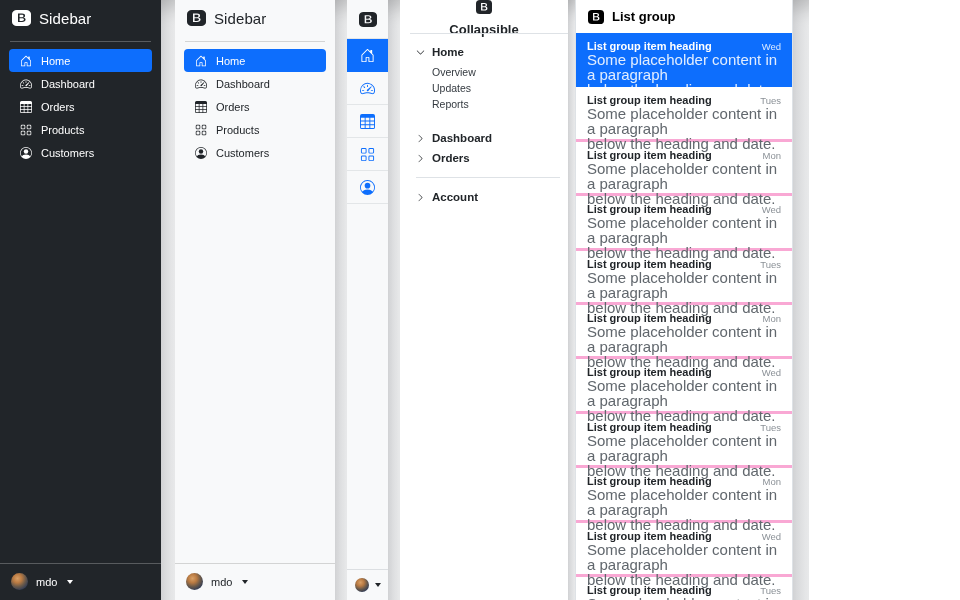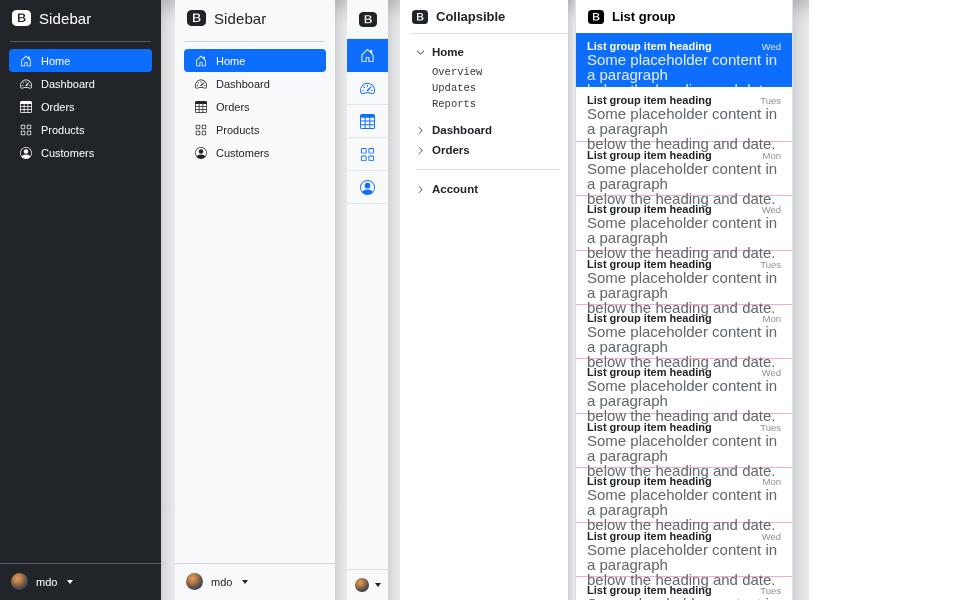--- a/index.html
+++ b/index.html
@@ -48,34 +48,34 @@
   .icon-item{height:33px;display:flex;align-items:center;justify-content:center;color:var(--primary);
              border-bottom:1px solid #e3e6e8;cursor:pointer;flex-shrink:0;}
   .icon-item .ic{width:15px;height:15px;}
   .icon-item.active{background:var(--primary);color:#fff;border-bottom-color:var(--primary);}
   .icons-user{margin-top:auto;height:31px;border-top:1px solid #dcdfe2;display:flex;align-items:center;
               justify-content:center;gap:4px;color:#212529;}
   .icons-user .avatar{width:14px;height:14px;}
 
   
   .collapsible{width:168px;background:#fff;color:#212529;}
-  .collapsible .brand-row{height:33px;padding-bottom:0;}
+  .collapsible .brand-row{height:33px;padding-bottom:0;flex-direction:column;}
   .brand-title-sm{font-size:13px;font-weight:600;}
   .c-hr{border-top:1px solid #dee2e6;margin:0 0 0 10px;flex-shrink:0;}
   .tree{padding:8px 8px 0 16px;display:flex;flex-direction:column;}
   .tree-parent{display:flex;align-items:center;gap:7px;height:20px;font-size:11.5px;font-weight:600;cursor:pointer;}
   .tree-parent .ic{width:9px;height:9px;}
-  .tree-children{margin:2px 0 8px;padding-left:16px;display:flex;flex-direction:column;font-family:Liberation Mono, monospace;}
+  .tree-children{margin:2px 0 16px;padding-left:16px;display:flex;flex-direction:column;}
   .tree-child{height:16px;display:flex;align-items:center;font-size:10.5px;color:#343a40;cursor:pointer;}
   .tree .c-hr2{border-top:1px solid #dee2e6;margin:9px 0;}
 
   
   .listpane{width:218px;background:#fff;border-left:1px solid #dee2e6;border-right:1px solid #dee2e6;}
   .listpane .brand-row{height:33px;padding-bottom:0;}
-  .lg-item{height:54.4px;padding:7px 11px 0;border-bottom:1px solid #f9a8d4;cursor:pointer;flex-shrink:0;}
+  .lg-item{height:54.4px;padding:7px 11px 0;border-bottom:3px solid #f9a8d4;cursor:pointer;flex-shrink:0;}
   .lg-top{display:flex;justify-content:space-between;align-items:baseline;}
   .lg-heading{font-size:11px;font-weight:700;color:#212529;}
   .lg-day{font-size:9.5px;color:#8b9197;}
   .lg-body{margin-top:0;font-size:15px;line-height:15px;color:#61676d;white-space:pre-line;}
   .lg-item.active{background:var(--primary);border-bottom-color:var(--primary);}
   .lg-item.active .lg-heading{color:#fff;}
   .lg-item.active .lg-day{color:rgba(255,255,255,.85);}
   .lg-item.active .lg-body{color:rgba(255,255,255,.88);}
 
   .rest{flex:1;background:#fff;}

